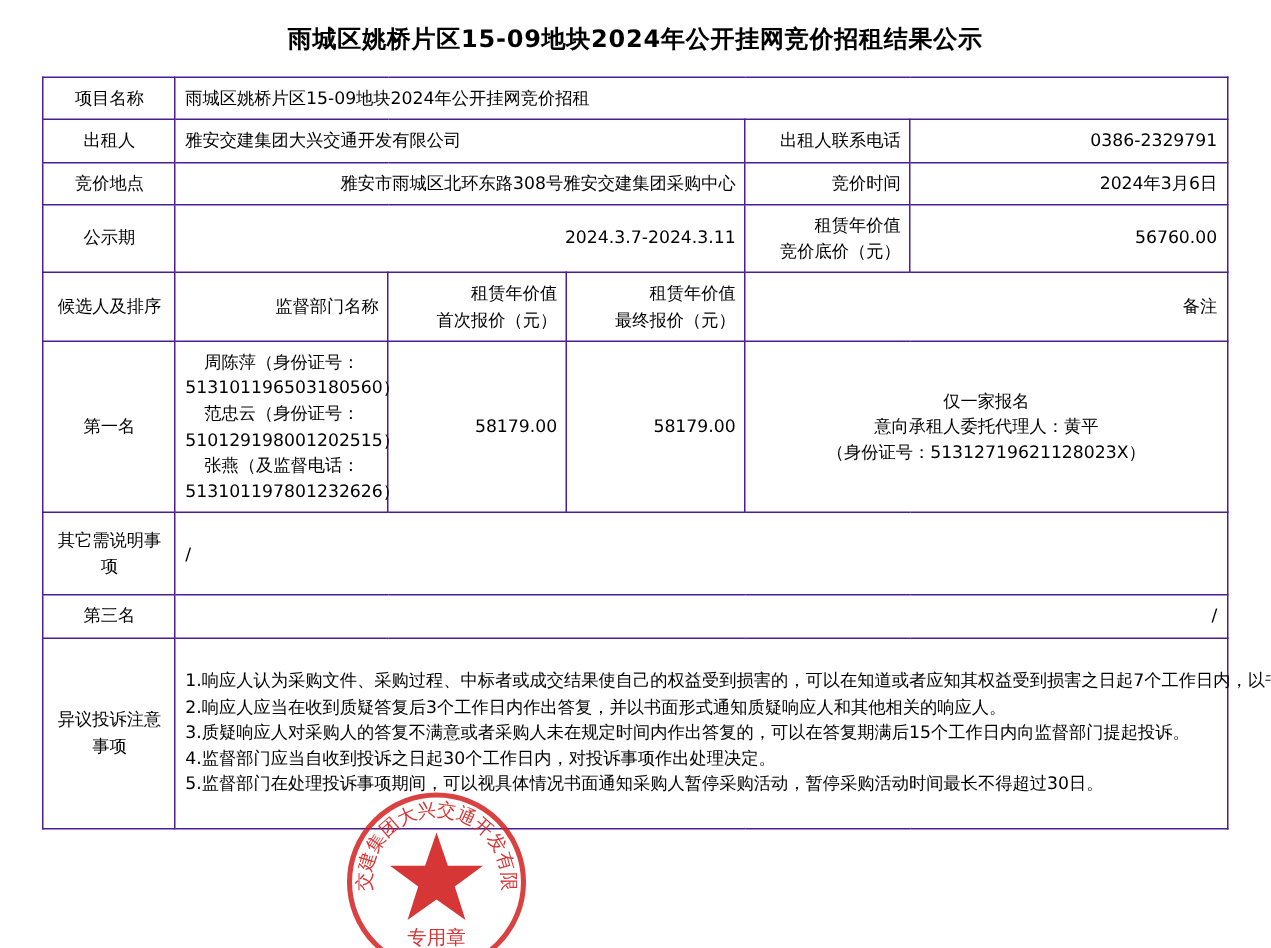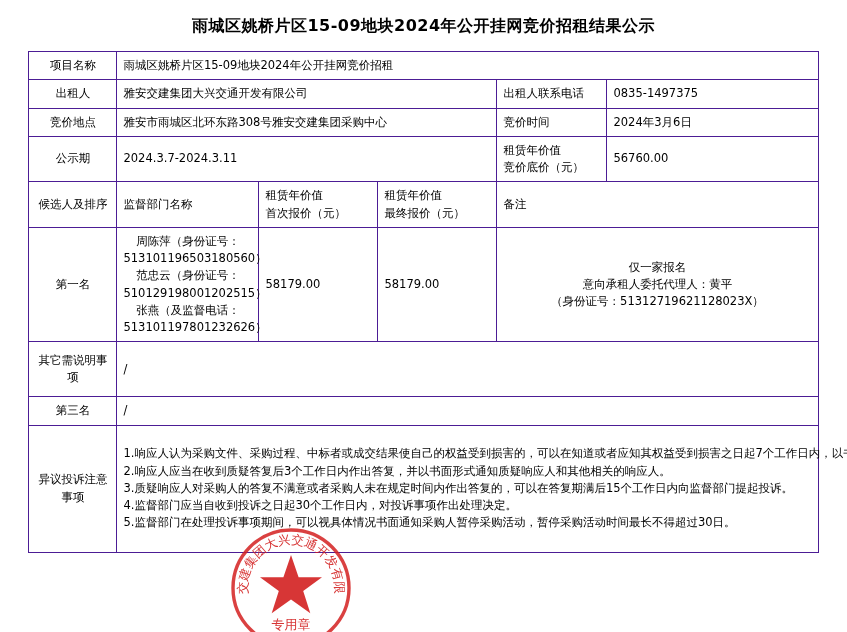--- a/index.html
+++ b/index.html
@@ -39,21 +39,21 @@
     font-size: 11.5px;
     padding: 5px 6px;
     vertical-align: middle;
     line-height: 1.5;
   }
   .lbl {
     text-align: center;
     white-space: nowrap;
   }
   .ctr {
-    text-align: left;
+    text-align: right;
   }
   .lft {
     text-align: left;
     padding-left: 10px;
   }
   .cell-multi {
     text-align: center;
     line-height: 1.55;
   }
   .notice-list {
@@ -99,21 +99,21 @@
 
       <tr>
         <td class="lbl">项目名称</td>
         <td class="lft" colspan="5">雨城区姚桥片区15-09地块2024年公开挂网竞价招租</td>
       </tr>
 
       <tr>
         <td class="lbl">出租人</td>
         <td class="lft" colspan="3">雅安交建集团大兴交通开发有限公司</td>
         <td class="ctr">出租人联系电话</td>
-        <td class="ctr">0835-1497375</td>
+        <td class="ctr">0386-2329791</td>
       </tr>
 
       <tr>
         <td class="lbl">竞价地点</td>
         <td class="ctr" colspan="3">雅安市雨城区北环东路308号雅安交建集团采购中心</td>
         <td class="ctr">竞价时间</td>
         <td class="ctr">2024年3月6日</td>
       </tr>
 
       <tr>

